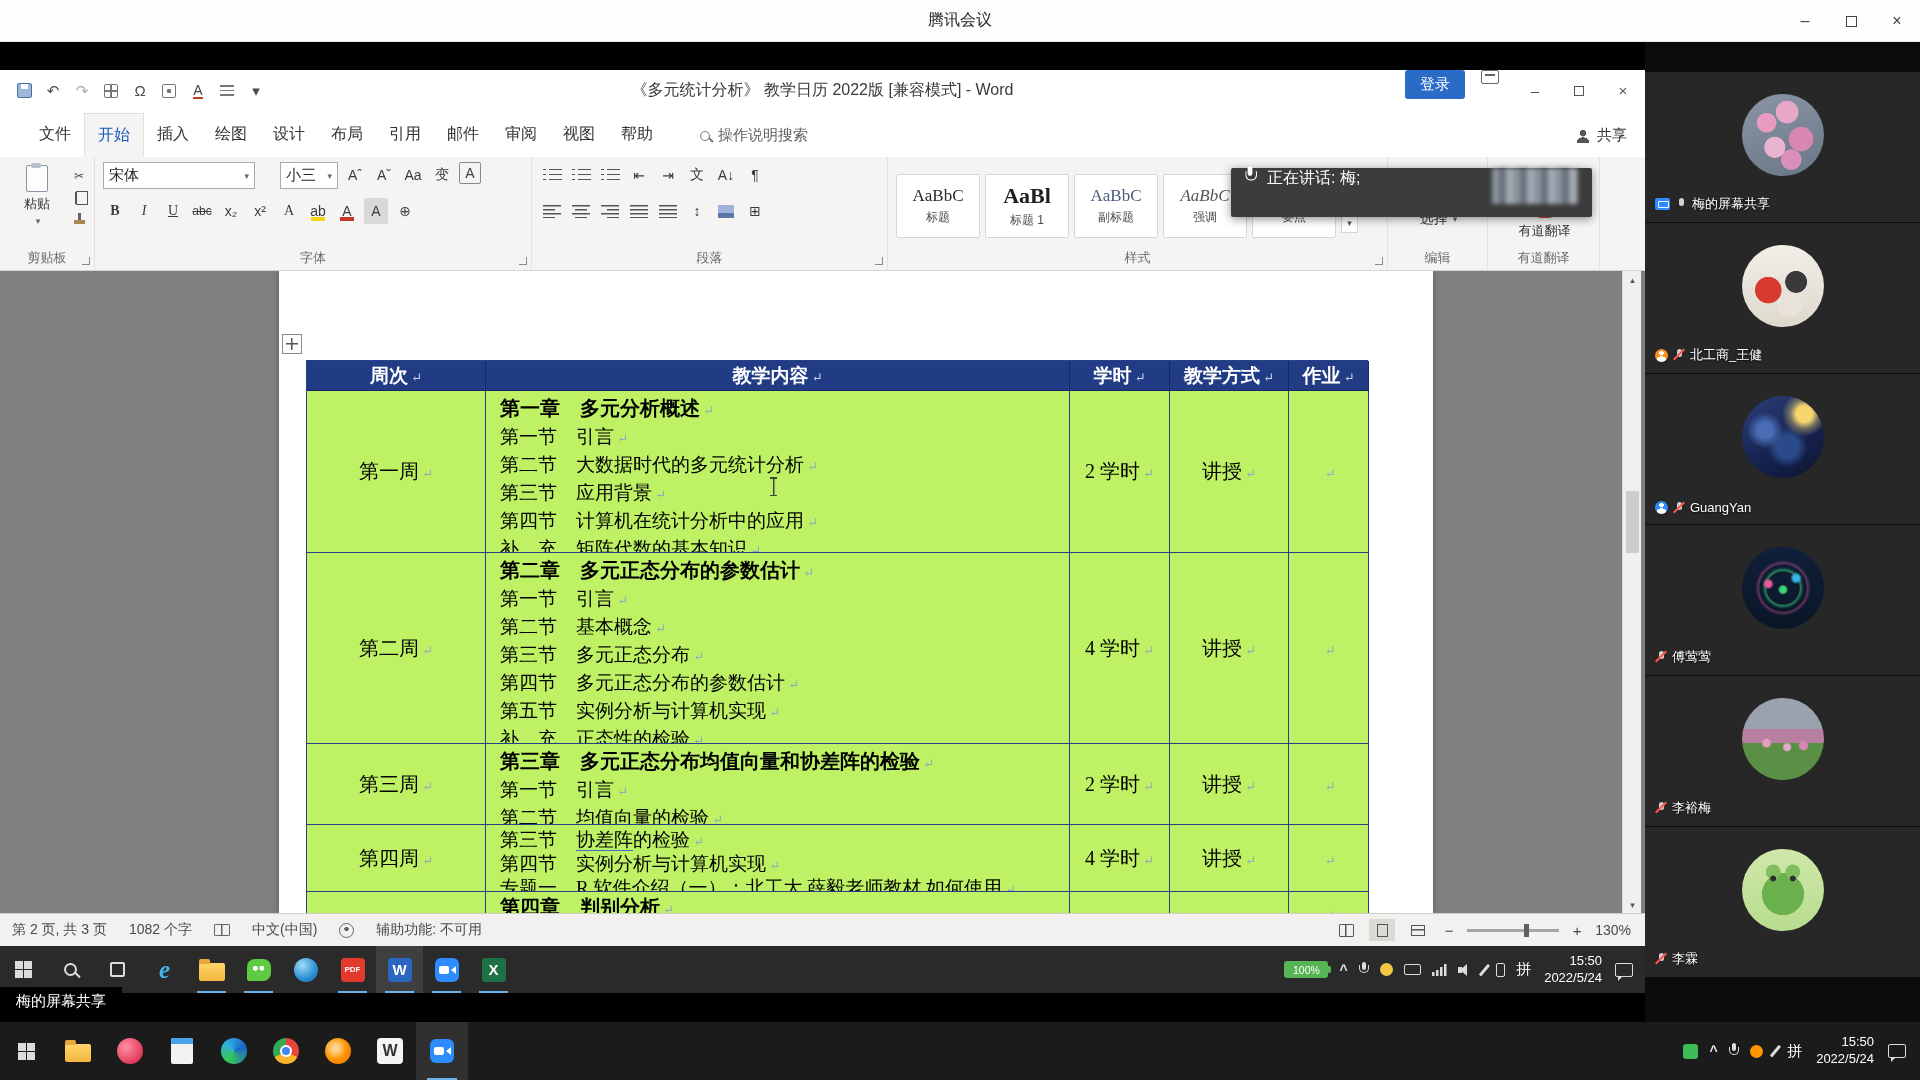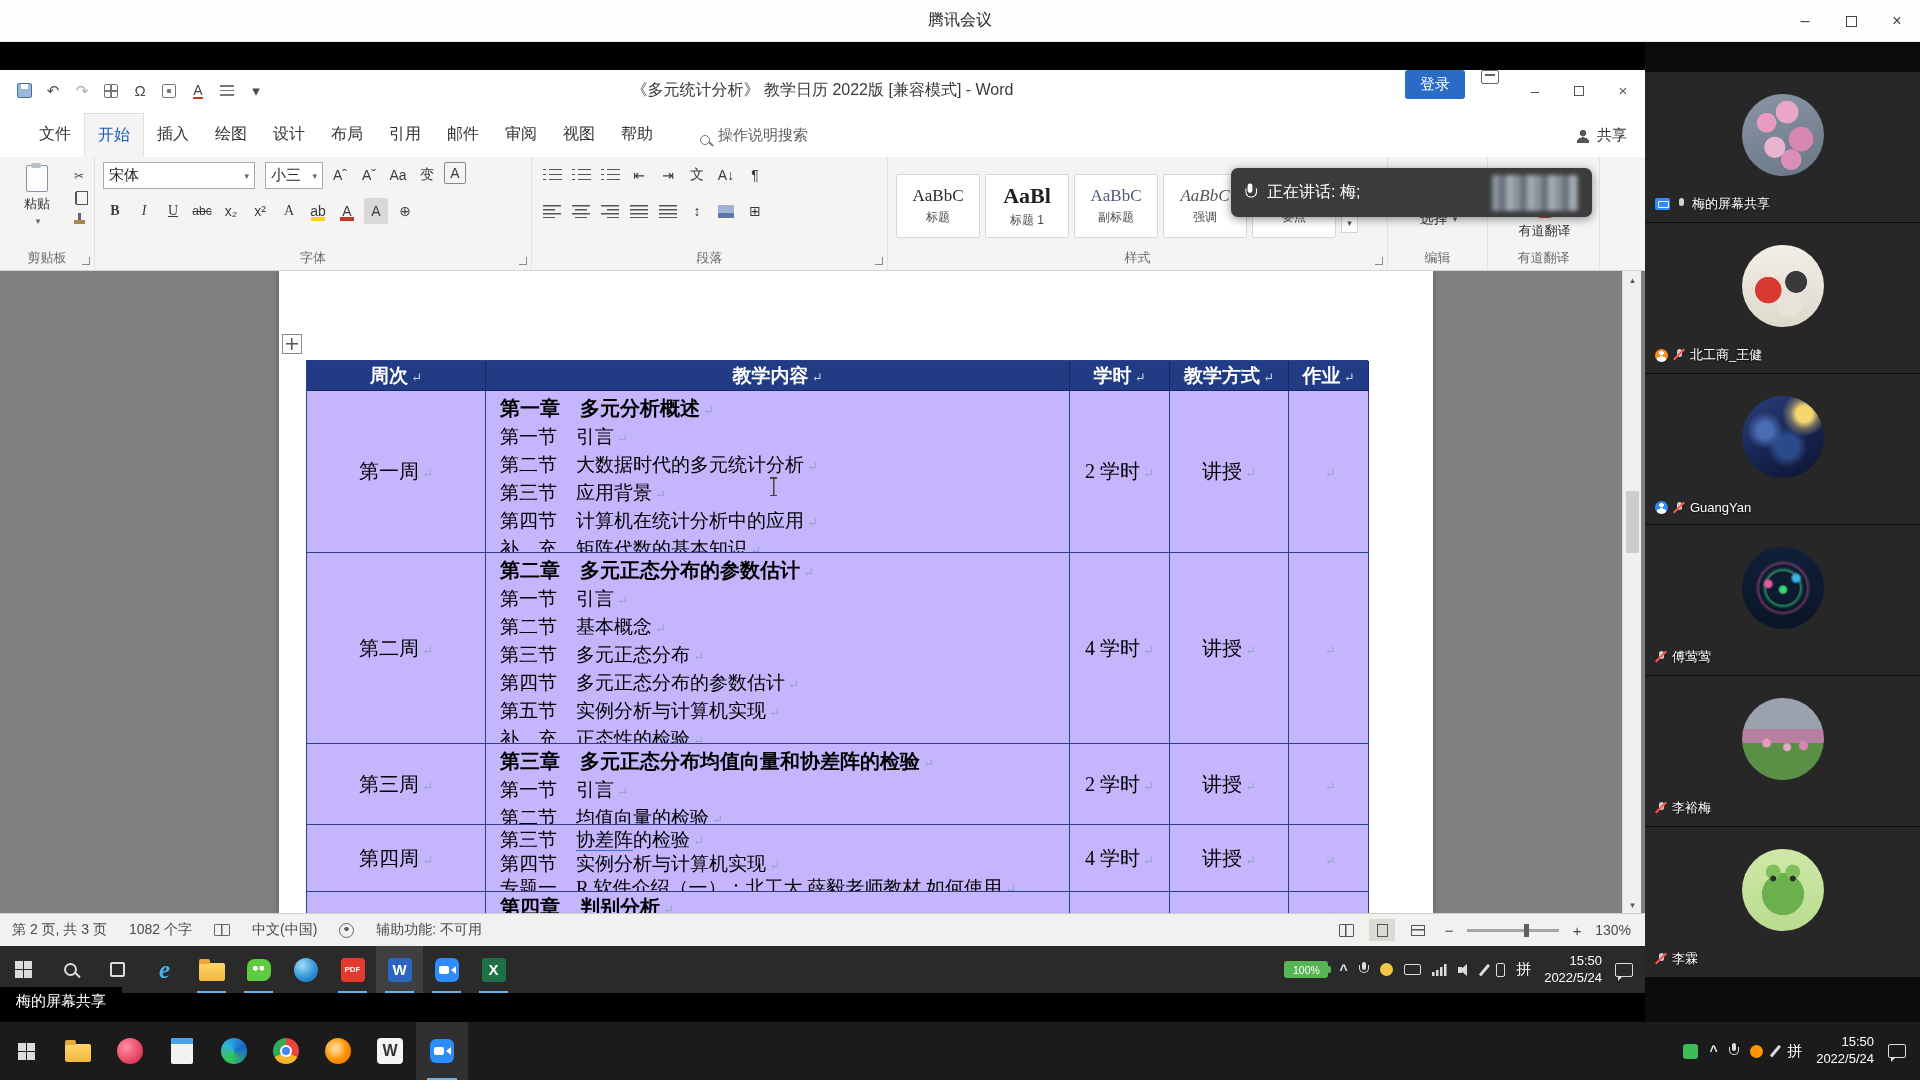--- a/index.html
+++ b/index.html
@@ -29,36 +29,36 @@
 .wright{position:absolute;right:0;top:0;height:41px;display:flex;align-items:flex-start;z-index:2}
 .login{background:#2b6bc8;color:#fff;font-size:15px;padding:5px 15px;border-radius:3px;margin-right:16px}
 .ribbonopt{width:18px;height:14px;border:1.5px solid #666;border-radius:2px;margin-right:14px;position:relative}
 .ribbonopt::after{content:"";position:absolute;left:3px;right:3px;top:3px;height:2px;background:#666}
 .wctl{width:44px;height:41px;display:flex;align-items:center;justify-content:center;font-size:15px;color:#555}
 .wboxicon{width:10px;height:10px;border:1.5px solid #555}
 
 .wtabs{position:relative;height:46px;background:#fff;display:flex;align-items:flex-end;padding-left:26px}
 .wtab{padding:11px 13px;font-size:16px;color:#333}
 .wtab.active{color:#185abd;background:#f5f4f2;border:1px solid #e2e0dd;border-bottom:none}
-.wsearch{display:flex;align-items:flex-end;gap:8px;margin-left:34px;padding-bottom:12px;color:#5f5f5f;font-size:15px}
+.wsearch{display:flex;align-items:center;gap:8px;margin-left:34px;padding-bottom:12px;color:#5f5f5f;font-size:15px}
 .lens{width:10px;height:10px;border:1.7px solid #777;border-radius:50%;position:relative}
 .lens::after{content:"";position:absolute;width:6px;height:1.7px;background:#777;transform:rotate(45deg);right:-5px;bottom:-1px}
 .wshare{position:absolute;right:18px;bottom:12px;display:flex;align-items:center;gap:7px;font-size:15px;color:#333}
 .person{width:14px;height:14px;background:radial-gradient(circle at 50% 30%,#555 3px,transparent 3.5px),radial-gradient(ellipse 6px 4px at 50% 88%,#555 98%,transparent)}
 
 .ribbon{position:relative;height:114px;background:#f5f4f2;border-bottom:1px solid #d5d2cf;display:flex}
 .rgroup{position:relative;border-right:1px solid #e4e1de;padding:5px 6px 20px 8px}
 .g-clip{width:95px}.g-font{width:437px}.g-para{width:356px}.g-styles{width:500px}.g-edit{width:100px}.g-youdao{width:112px}
 .rlabel{position:absolute;bottom:3px;left:0;right:0;text-align:center;font-size:13px;color:#6b6b6b}
 .launcher{position:absolute;right:4px;bottom:5px;width:8px;height:8px;border-right:1.5px solid #8a8a8a;border-bottom:1.5px solid #8a8a8a}
 .rrow{display:flex;align-items:flex-start;gap:5px;height:36px}
 .ric{position:relative;min-width:24px;height:26px;display:flex;align-items:center;justify-content:center;font-size:14px;color:#3b3b3b;border-radius:2px}
 .dd{font-size:9px;color:#666;margin-left:2px}
 .combo{display:flex;align-items:center;justify-content:space-between;background:#fff;border:1px solid #ababab;height:27px;padding:0 5px;font-size:15px;color:#222}
-.namecombo{width:152px}.sizecombo{width:58px;margin-left:5px}
+.namecombo{width:152px}.sizecombo{width:58px;margin-left:20px}
 .serif{font-family:"Liberation Serif","DejaVu Serif",serif}
 .bic{font-weight:bold}.iic{font-style:italic}.uic{text-decoration:underline}
 .strikeic{text-decoration:line-through;font-size:12px}
 .colorbar::after{content:"";position:absolute;left:5px;right:5px;bottom:3px;height:4px;background:#c0392b}
 .hlbar::after{content:"";position:absolute;left:5px;right:5px;bottom:3px;height:4px;background:#f3d516}
 .shadeic{background:#d9d9d9}
 .borderA{border:1px solid #8a8a8a;height:22px;min-width:22px}
 .pastecol{width:58px;display:flex;flex-direction:column;align-items:center;padding-top:3px;gap:3px}
 .clipicon{width:22px;height:27px;border:1.5px solid #8a93a3;border-radius:2px;background:#fdfdfd;position:relative}
 .clipicon::before{content:"";position:absolute;left:4px;top:-3px;width:10px;height:5px;background:#b8c0cc;border-radius:2px}
@@ -92,21 +92,21 @@
 .ydbtn{margin-top:40px;display:flex;flex-direction:column;align-items:center;gap:4px;font-size:13px;color:#333}
 .ydic{width:16px;height:16px;border-radius:4px;background:#e03e3e}
 
 .docarea{position:absolute;left:0;top:201px;width:1645px;height:642px;background:#808080;overflow:hidden}
 .page{position:absolute;left:279px;top:0;width:1154px;height:642px;background:#fff;box-shadow:0 0 6px rgba(0,0,0,.35);overflow:hidden}
 .thandle{position:absolute;left:3px;top:63px;width:20px;height:20px;border:1px solid #8a8a8a;background:linear-gradient(#555,#555) center/1.5px 12px no-repeat,linear-gradient(#555,#555) center/12px 1.5px no-repeat,#fdfdfd}
 .wtable{position:absolute;left:27px;top:89px;width:1062px;border-left:1px solid #26408c;border-top:1px solid #26408c}
 .trow{display:grid;grid-template-columns:179px 584px 100px 119px 80px}
 .thead{height:30px}
 .th{background:#213c85;border-right:1px solid #16295e;border-bottom:1px solid #16295e;display:flex;align-items:center;justify-content:center;color:#fff;font-family:"Liberation Serif","DejaVu Serif",serif;font-weight:bold;font-size:19px}
-.tcell{border-right:1px solid #26408c;border-bottom:1px solid #26408c;background:#c4b5fd;overflow:hidden}
+.tcell{border-right:1px solid #26408c;border-bottom:1px solid #26408c;background:#bef264;overflow:hidden}
 .content{padding:4px 0 0 14px}
 .center{display:flex;align-items:center;justify-content:center}
 .ctext{font-family:"Liberation Serif","DejaVu Serif",serif;font-size:20px;color:#000}
 .line{font-family:"Liberation Serif","DejaVu Serif",serif;font-size:19px;color:#000;line-height:26px;white-space:nowrap}
 .line.bold{font-weight:bold;font-size:20px}
 .tight .line{line-height:22px}
 .spell{border-bottom:1.7px solid #3b6fd0}
 .pm::after{content:"↵";color:#93a6c4;font-size:13px;margin-left:3px;font-weight:normal;font-style:normal}
 .th .pm::after{color:#cdd8f0}
 .ibeam{position:absolute;left:490px;top:206px;width:9px;height:19px;background:linear-gradient(#444,#444) center/1.5px 100% no-repeat}
@@ -182,21 +182,21 @@
 .tr-pen{width:2.5px;height:14px;background:#dcdcdc;transform:rotate(40deg);border-radius:1px}
 .tr-phone{width:9px;height:14px;border:1.5px solid #dcdcdc;border-radius:2px}
 .tr-ime{font-size:15px;color:#fff}
 .tr-green-app{width:15px;height:15px;border-radius:3px;background:#3dbb56}
 .tr-orange-dot{width:13px;height:13px;border-radius:50%;background:#ff9500}
 .clock{display:flex;flex-direction:column;align-items:flex-end;justify-content:center;font-size:13px;line-height:1.3;color:#fff}
 .chatic{width:18px;height:14px;border:1.5px solid #dcdcdc;border-radius:2px;position:relative}
 .chatic::after{content:"";position:absolute;left:2px;bottom:-5px;border-top:5px solid #dcdcdc;border-right:5px solid transparent}
 
 .sharelabel{position:absolute;left:0;top:945px;height:29px;background:#000;color:#fff;font-size:15px;display:inline-flex;align-items:center;padding:0 16px;z-index:40}
-.toast{position:absolute;left:1231px;top:126px;width:361px;height:49px;background:#3c3c3c;border-radius:7px;display:flex;align-items:center;gap:12px;padding:0 14px;color:#fff;font-size:16px;box-shadow:0 2px 10px rgba(0,0,0,.45);z-index:50}
+.toast{position:absolute;left:1231px;top:126px;width:361px;height:49px;background:#3c3c3c;border-radius:2px;display:flex;align-items:flex-start;gap:12px;padding:0 14px;color:#fff;font-size:16px;box-shadow:0 2px 10px rgba(0,0,0,.45);z-index:50}
 .mosaic{margin-left:auto;width:86px;height:36px;border-radius:2px;filter:blur(2px);opacity:.85;background:repeating-linear-gradient(90deg,#9aa4ae 0 7px,#707a88 7px 14px,#b8bec8 14px 21px),repeating-linear-gradient(rgba(130,130,140,.8) 0 7px,rgba(60,60,60,0) 7px 14px)}
 
 .sidebar{position:absolute;left:1645px;top:42px;width:275px;height:980px;background:#0c0c0c;padding-top:30px}
 .tile{position:relative;width:275px;height:150px;background:#272727;margin-bottom:1px}
 .avatar{position:absolute;left:50%;top:22px;transform:translateX(-50%);width:82px;height:82px;border-radius:50%;overflow:hidden}
 .plabel{position:absolute;left:10px;bottom:9px;display:flex;align-items:center;gap:5px;color:#fff;font-size:13px;text-shadow:0 1px 2px rgba(0,0,0,.85)}
 .pb{display:inline-block}
 .b-screen-share{width:15px;height:12px;background:#2d8cff;border-radius:2px;position:relative}
 .b-screen-share::before{content:"";position:absolute;left:3px;top:2.5px;width:9px;height:5px;border:1.3px solid #fff;border-radius:1px}
 .b-mic-muted,.b-mic-on{position:relative;width:12px;height:14px}

